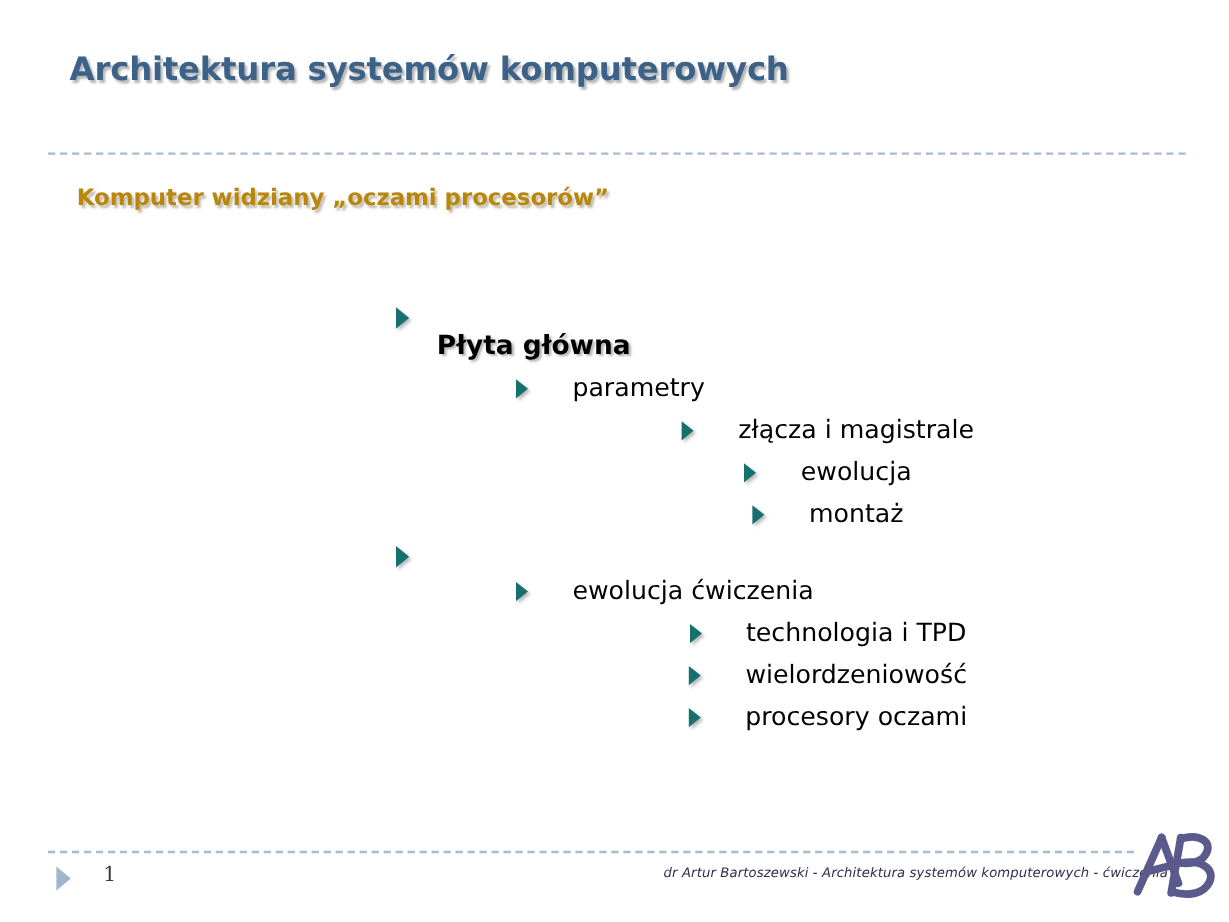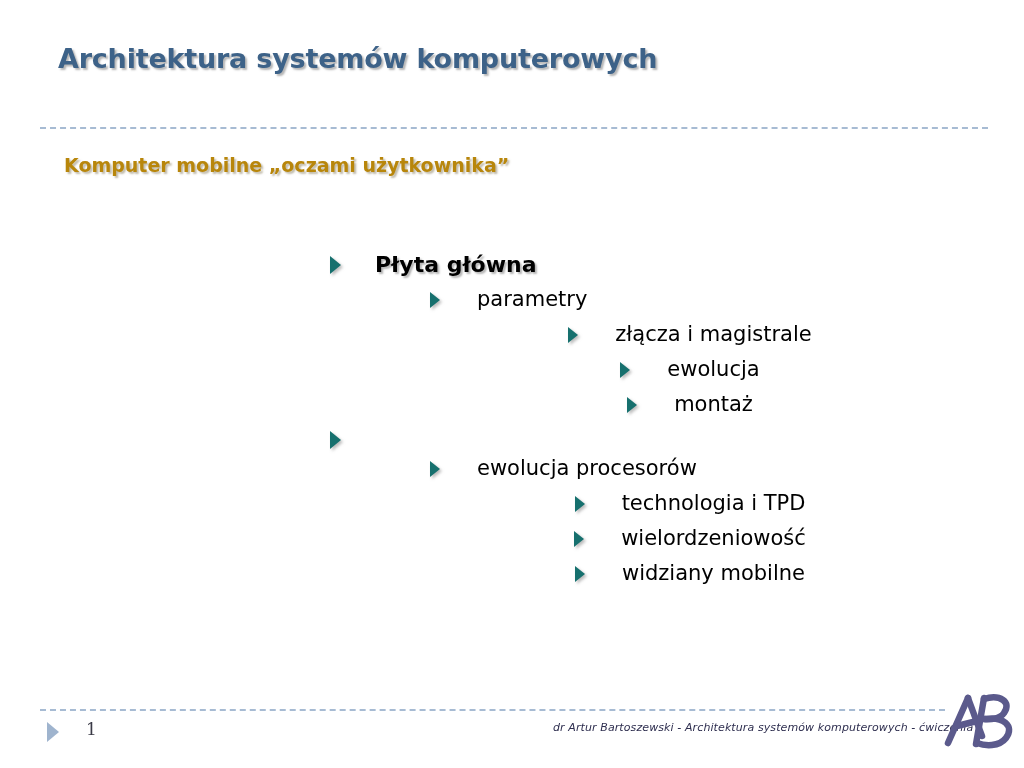--- a/index.html
+++ b/index.html
@@ -74,21 +74,21 @@
     position: absolute;
     left: 330px;
     top: 248px;
     width: 620px;
   }
   .bullet-row {
     display: flex;
     align-items: flex-start;
     white-space: nowrap;
   }
-  .bullet-row.lvl1 { margin-top: 2px; }
+  .bullet-row.lvl1 { margin-top: 2px; flex-direction: column; }
   .bullet-row.lvl2 { margin-left: 100px; }
 
   .tri {
     flex: 0 0 auto;
     width: 0;
     height: 0;
     border-style: solid;
     border-width: 9px 0 9px 11px;
     border-color: transparent transparent transparent #16706e;
     filter: drop-shadow(2px 2px 1.5px rgba(120,120,120,0.5));
@@ -165,21 +165,21 @@
 <body>
 
 <div class="slide">
 
   <div class="title-block">
     <div class="title-line">Architektura systemów komputerowych</div>
   </div>
 
   <div class="rule-top"></div>
 
-  <div class="subtitle">Komputer mobilne „oczami użytkownika”</div>
+  <div class="subtitle">Komputer widziany „oczami procesorów”</div>
 
   <div class="content">
       <div class="bullet-row lvl1">
         <span class="tri"></span>
         <span class="btext">Płyta główna</span>
       </div>
       <div class="bullet-row lvl2">
         <span class="tri"></span>
         <span class="btext">parametry</span>
       </div>
@@ -193,33 +193,33 @@
       </div>
       <div class="bullet-row lvl2">
         <span class="tri"></span>
         <span class="btext">montaż</span>
       </div>
       <div class="bullet-row lvl1">
         <span class="tri"></span>
       </div>
       <div class="bullet-row lvl2">
         <span class="tri"></span>
-        <span class="btext">ewolucja procesorów</span>
+        <span class="btext">ewolucja ćwiczenia</span>
       </div>
       <div class="bullet-row lvl2">
         <span class="tri"></span>
         <span class="btext">technologia i TPD</span>
       </div>
       <div class="bullet-row lvl2">
         <span class="tri"></span>
         <span class="btext">wielordzeniowość</span>
       </div>
       <div class="bullet-row lvl2">
         <span class="tri"></span>
-        <span class="btext">widziany mobilne</span>
+        <span class="btext">procesory oczami</span>
       </div>
     </div>
 
   <div class="rule-bottom"></div>
 
   <div class="footer-tri"></div>
 
   <div class="slide-number">1</div>
 
   <div class="footer-text">dr Artur Bartoszewski  - Architektura systemów komputerowych - ćwiczenia</div>

